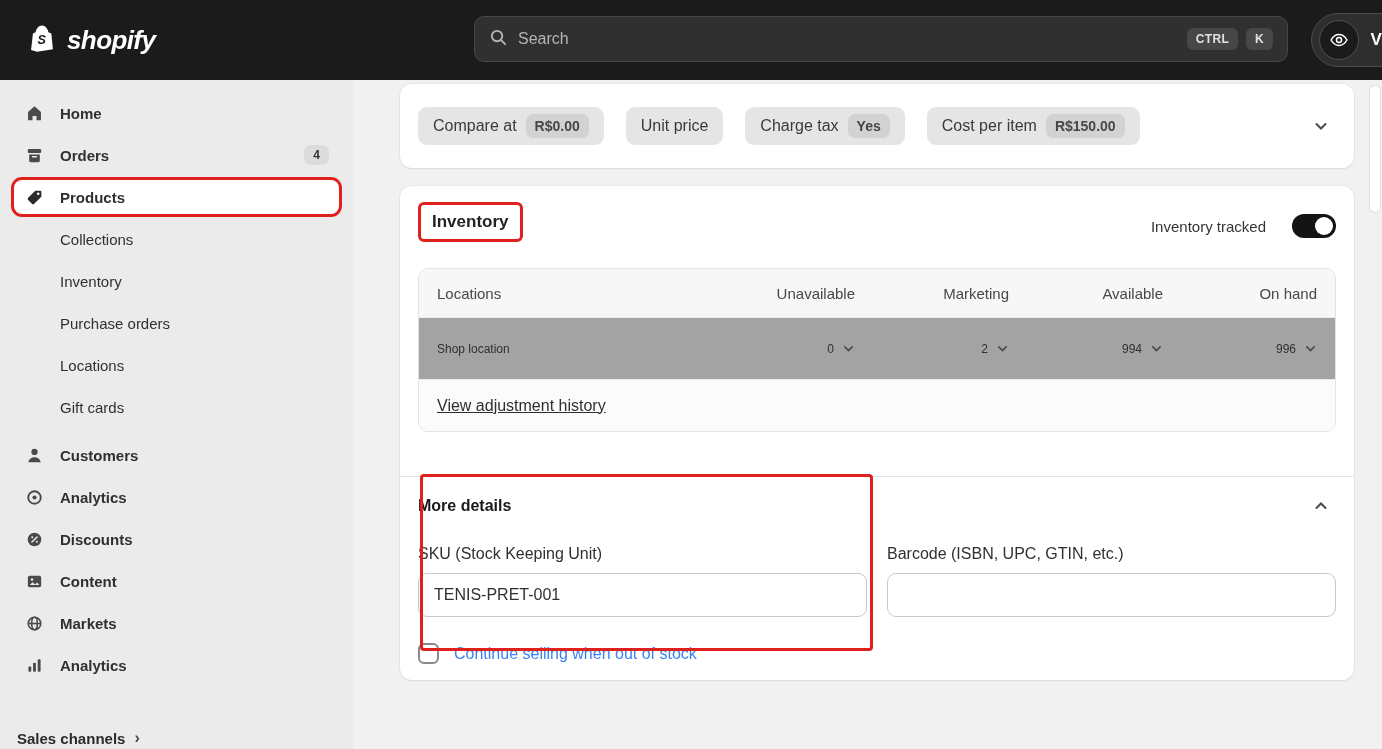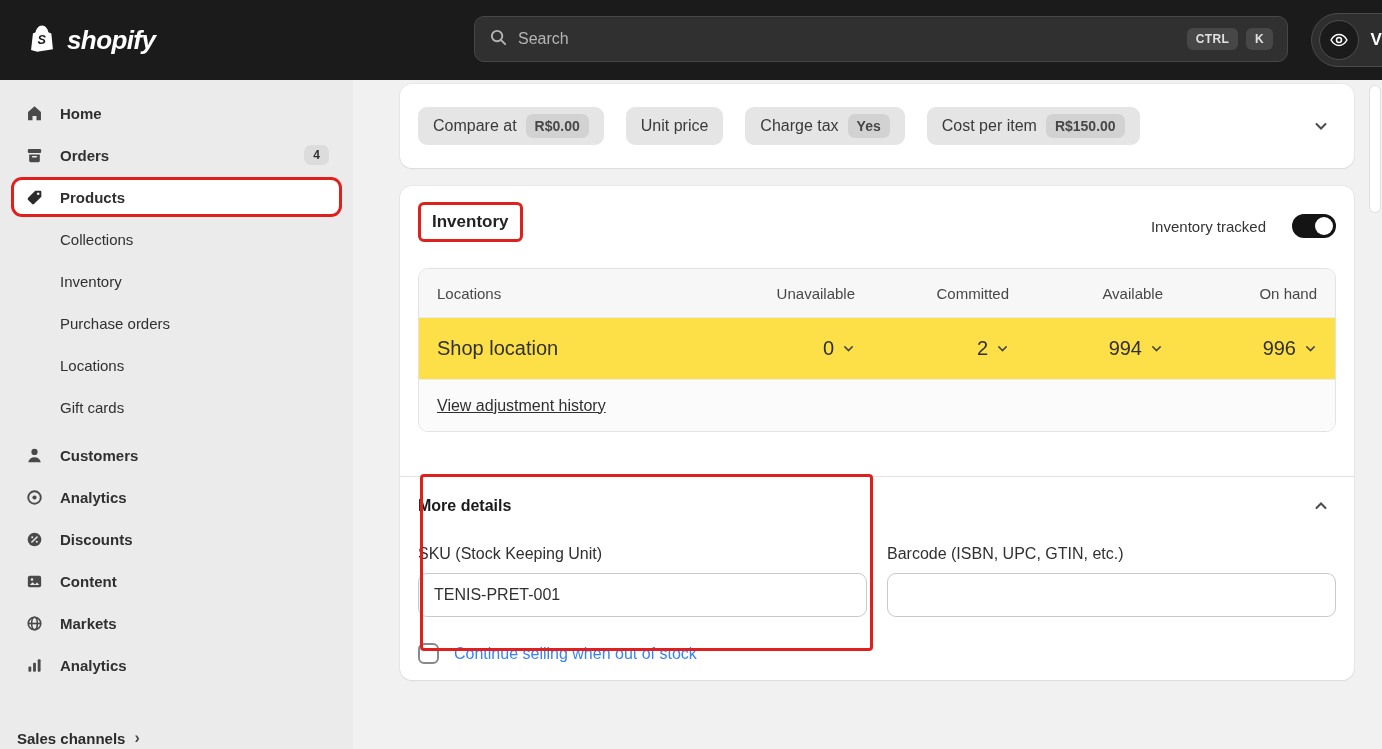--- a/index.html
+++ b/index.html
@@ -97,21 +97,21 @@
   .inv-title-box { border:3px solid #e0201c; border-radius:6px; padding:7px 11px; display:inline-block; }
   .inv-title { font-size:17px; font-weight:700; color:#232323; }
   .tracked { display:flex; align-items:center; gap:26px; margin-top:12px; }
   .tracked-label { font-size:15px; color:#343434; }
   .toggle { width:44px; height:24px; border-radius:12px; background:#141414; position:relative; cursor:pointer; flex:none; }
   .toggle-knob { position:absolute; right:3px; top:3px; width:18px; height:18px; border-radius:50%; background:#fff; }
 
   .inv-table { margin-top:26px; border:1px solid #e3e3e3; border-radius:10px; overflow:hidden; }
   .t-row { display:grid; grid-template-columns:300px 1fr 1fr 1fr 1fr; align-items:center; }
   .t-head { background:#f7f7f7; height:48px; font-size:15px; color:#474747; font-weight:500; }
-  .t-data { height:62px; border-top:1px solid #ebebeb; font-size:20px; color:#303030; background:#fde047; }
+  .t-data { height:62px; border-top:1px solid #ebebeb; font-size:12px; color:#303030; background:#a3a3a3; }
   .t-cell { padding:0 18px; }
   .t-cell.num { display:flex; justify-content:flex-end; align-items:center; gap:8px; }
   .cell-drop { display:flex; align-items:center; gap:8px; cursor:pointer; }
   .t-link-row {
     border-top:1px solid #ebebeb; background:#fbfbfb; height:52px;
     display:flex; align-items:center; padding:0 18px;
   }
   .hist-link { font-size:16px; color:#2f2f2f; text-decoration:underline; cursor:pointer; }
 
   .more-section {
@@ -337,21 +337,21 @@
           <div class="toggle">
             <div class="toggle-knob"></div>
           </div>
         </div>
       </div>
 
       <div class="inv-table">
         <div class="t-row t-head">
           <div class="t-cell">Locations</div>
           <div class="t-cell num">Unavailable</div>
-          <div class="t-cell num">Committed</div>
+          <div class="t-cell num">Marketing</div>
           <div class="t-cell num">Available</div>
           <div class="t-cell num">On hand</div>
         </div>
 
         <div class="t-row t-data">
           <div class="t-cell">Shop location</div>
           <div class="t-cell num">
             <span class="cell-drop">
               <span>0</span>
               <svg width="13" height="13" viewBox="0 0 16 16" fill="none" stroke="#4a4a4a" stroke-width="2" stroke-linecap="round">

